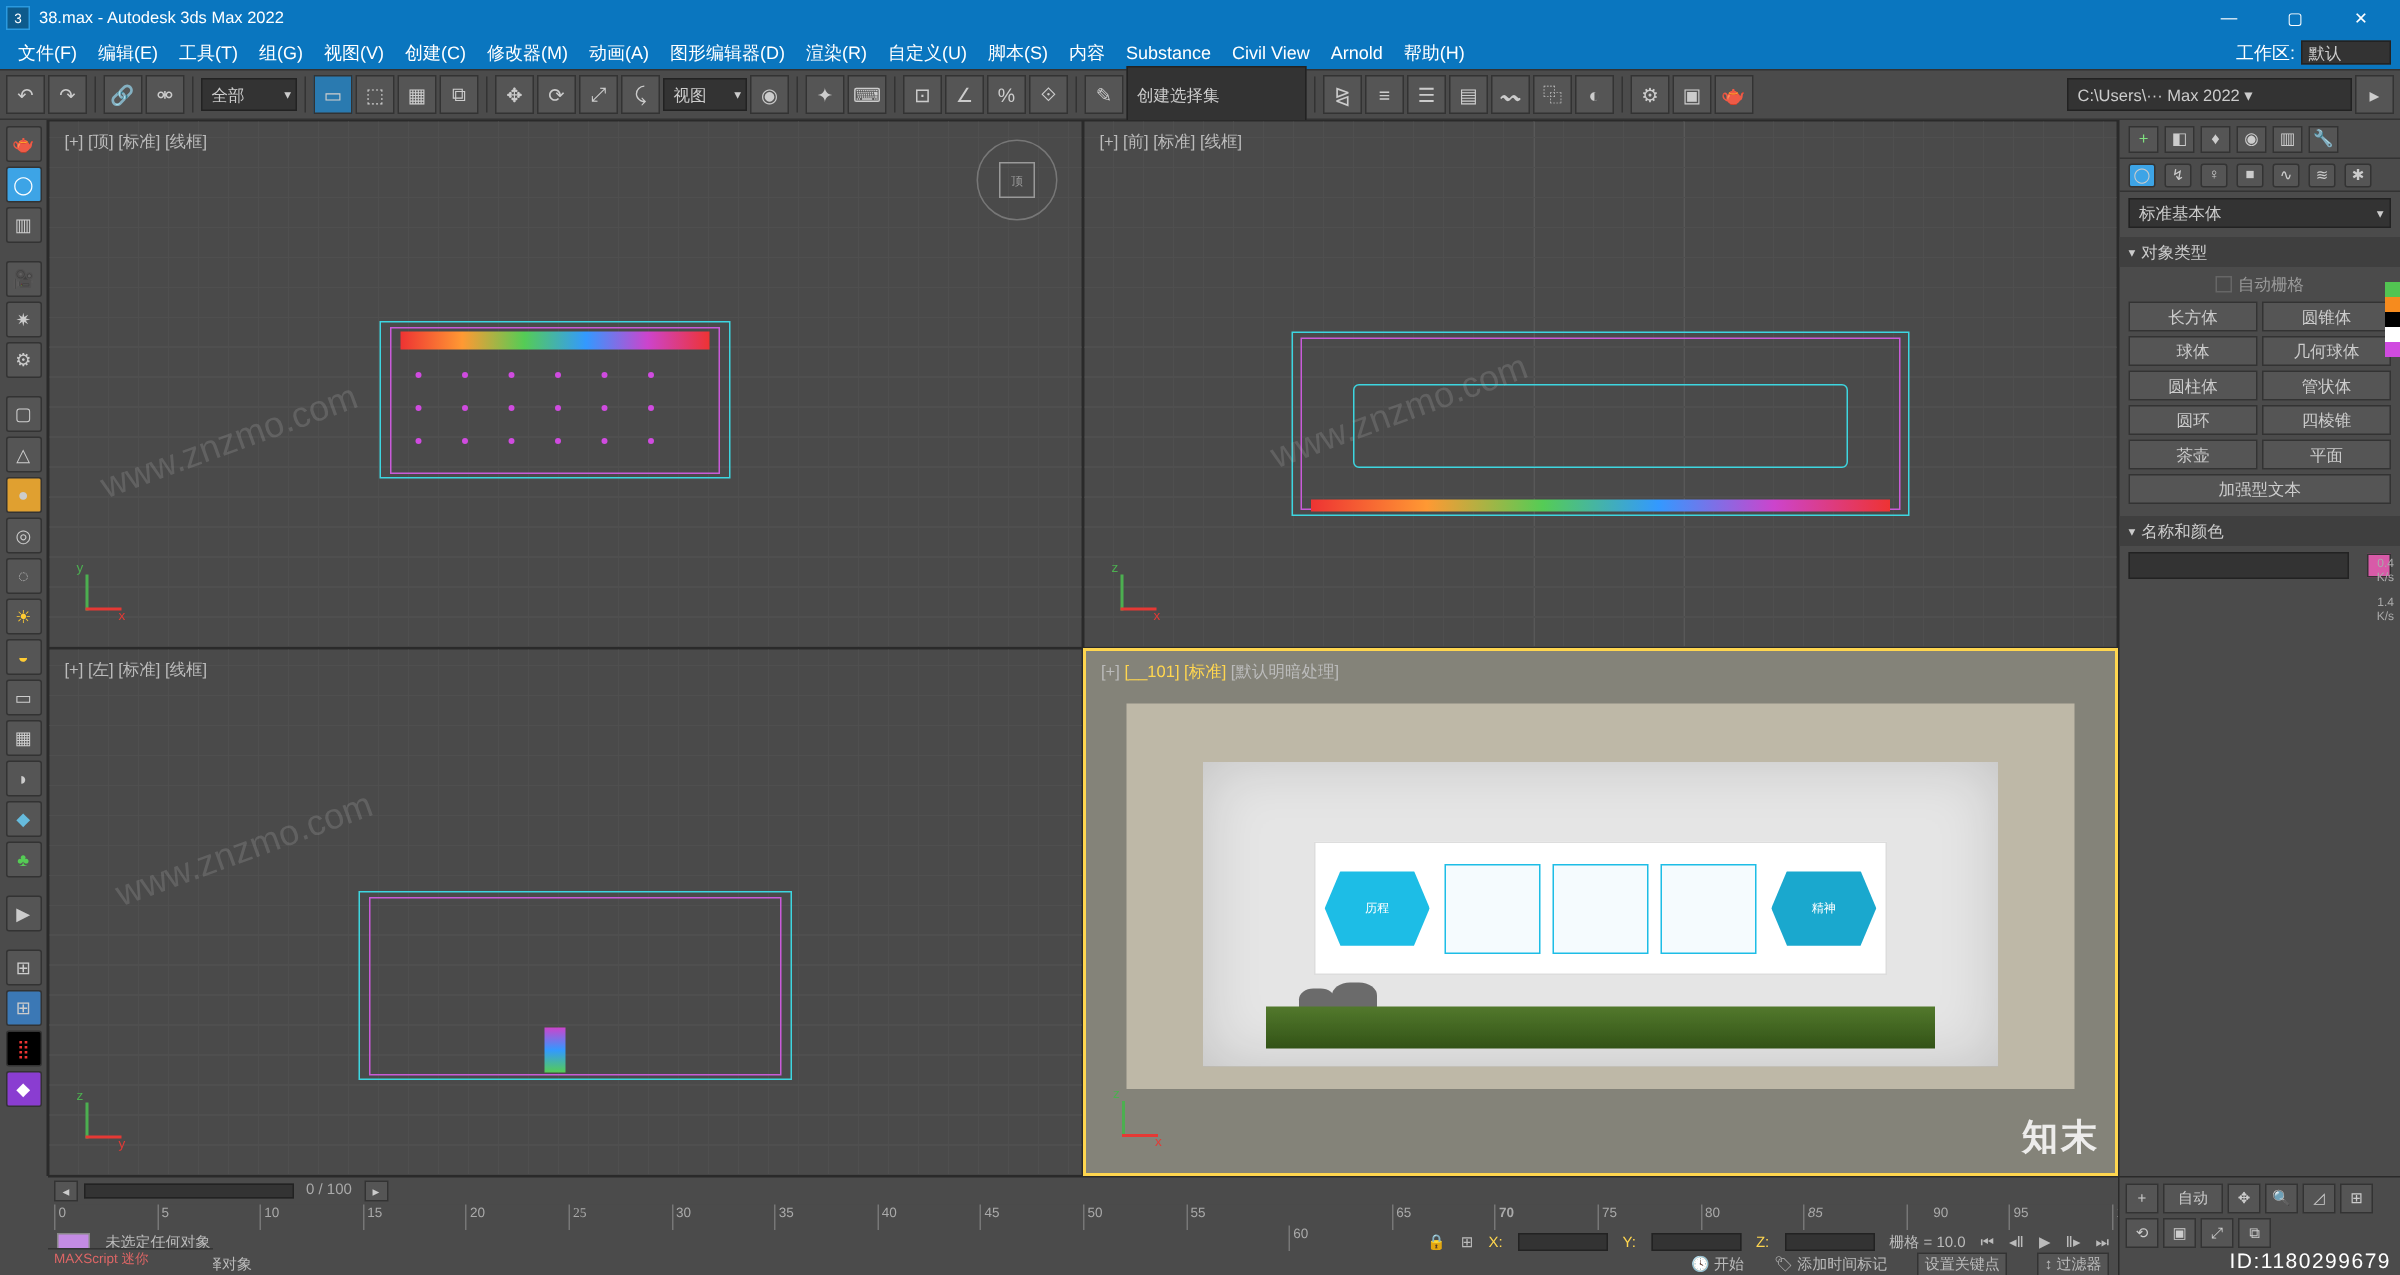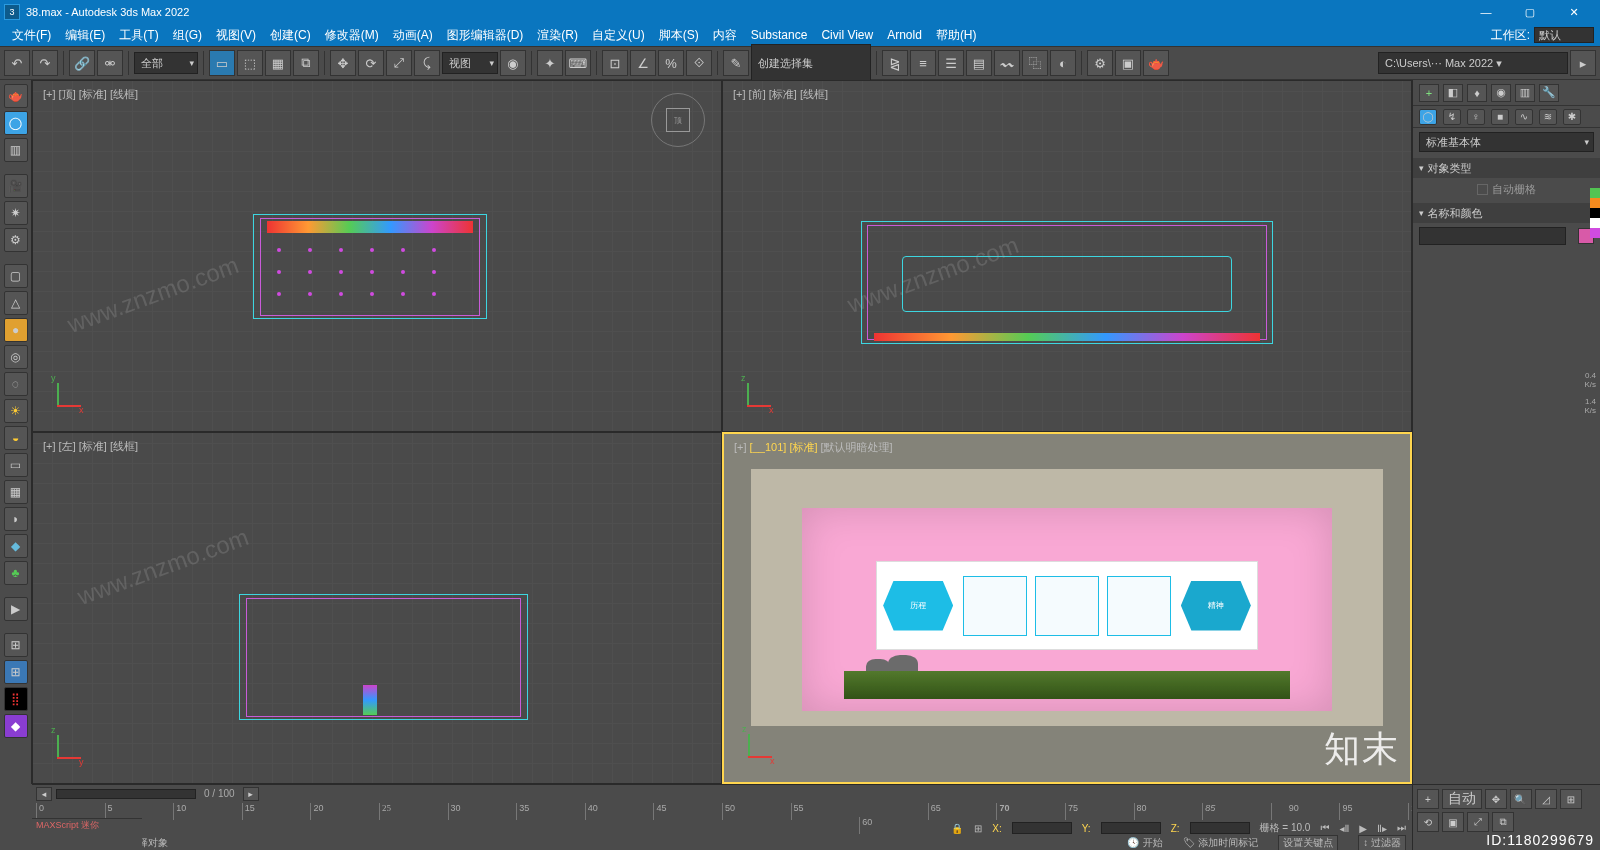--- a/index.html
+++ b/index.html
@@ -49,28 +49,28 @@
     repeating-linear-gradient(90deg, transparent 0 99px, #666 99px 100px);
     opacity:.5;
   }
   .axis { position:absolute; bottom:16px; left:16px; width:40px; height:40px;}
   .axis .z{position:absolute;left:8px;bottom:8px;width:2px;height:24px;background:#4caf50;}
   .axis .x{position:absolute;left:8px;bottom:8px;width:24px;height:2px;background:#e53935;}
   .axis .lz{position:absolute;left:2px;top:-2px;font-size:9px;color:#4caf50;}
   .axis .lx{position:absolute;left:30px;bottom:0;font-size:9px;color:#e53935;}
   .vp-br .renderbg{position:absolute;inset:0;background:#848379;}
   .vp-br .scene{position:absolute;left:4%;right:4%;top:10%;bottom:16%;background:#beb8a7;}
-  .vp-br .inner{position:absolute;left:8%;right:8%;top:6%;bottom:6%;background:#f9a8d4;box-shadow:inset 0 0 40px rgba(0,0,0,.15);margin-top:24px;}
+  .vp-br .inner{position:absolute;left:8%;right:8%;top:6%;bottom:6%;background:#e5e5e5;box-shadow:inset 0 0 40px rgba(0,0,0,.15);margin-top:24px;}
   .vp-br .panel{position:absolute;left:14%;right:14%;top:26%;bottom:30%;background:#fff;border:1px solid #ddd;display:flex;align-items:center;}
   .vp-br .hex{width:70px;height:50px;background:#1dbde6;clip-path:polygon(15% 0,85% 0,100% 50%,85% 100%,15% 100%,0 50%);margin:0 6px;display:flex;align-items:center;justify-content:center;color:#fff;font-size:8px;}
   .vp-br .card{flex:1;height:60px;border:1px solid #1dbde6;margin:0 4px;background:#f5fbfe;}
   .vp-br .grass{position:absolute;left:8%;right:8%;bottom:6%;height:28px;background:linear-gradient(#5a7a3a,#3f5a28);filter:contrast(1.2);}
   .vp-br .rocks{position:absolute;left:12%;bottom:34px;width:60px;height:22px;}
   .vp-br .rock{position:absolute;bottom:0;background:#6b6b6b;border-radius:40% 40% 20% 20%;}
-  .vp-br .overlay{position:absolute;right:10px;bottom:8px;font-size:36px;color:rgba(255,255,255,.85);font-weight:400;letter-spacing:2px;}
+  .vp-br .overlay{position:absolute;right:10px;bottom:8px;font-size:24px;color:rgba(255,255,255,.85);font-weight:700;letter-spacing:2px;}
 
   
   .wire-rect{position:absolute;border:1px solid #3dd6e0;}
   .wire-rect.mag{border-color:#c95bd9;}
   .colorbar{position:absolute;height:12px;background:linear-gradient(90deg,#e33,#f93,#5c5,#39f,#c4c,#e33);}
   .dotgrid{position:absolute;}
   .dotgrid span{position:absolute;width:4px;height:4px;background:#d04be0;border-radius:50%;}
   .view-cube{position:absolute;top:12px;right:16px;width:54px;height:54px;border-radius:50%;border:1px solid #777;display:flex;align-items:center;justify-content:center;}
   .view-cube .cube{width:24px;height:24px;border:1px solid #999;display:flex;align-items:center;justify-content:center;font-size:8px;color:#999;}
 
@@ -101,25 +101,25 @@
   .slider-row{height:18px;display:flex;align-items:center;padding:0 4px;gap:4px;}
   .slider-row .btn{width:16px;height:14px;background:#555;border:1px solid #333;display:flex;align-items:center;justify-content:center;font-size:9px;}
   .slider-row .track{flex:0 0 140px;height:10px;background:#333;border:1px solid #222;position:relative;}
   .slider-row .lbl{font-size:10px;color:#aaa;padding:0 4px;}
   .ruler{height:18px;position:relative;background:#4b4b4b;margin:0 4px;}
   .ruler .tick{position:absolute;top:0;height:100%;border-left:1px solid #777;font-size:9px;color:#aaa;padding-left:2px;}
   .status-row{height:16px;display:flex;align-items:center;padding:0 6px;gap:10px;font-size:10px;color:#bbb;}
   .status-row .sel-none{background:#c38be3;color:#222;padding:0 6px;border:1px solid #888;}
   .status-row .xyz{color:#ffd64f;}
   .prompt-row{height:14px;display:flex;align-items:center;padding:0 6px;font-size:10px;color:#bbb;gap:20px;}
-  .mx-row{position:absolute;left:0;bottom:0;width:110px;height:32px;background:#4b4b4b;font-size:9px;color:#d66;padding-left:4px;border-top:1px solid #333;}
+  .mx-row{position:absolute;left:0;bottom:0;width:110px;height:18px;background:#4b4b4b;font-size:9px;color:#d66;padding-left:4px;border-top:1px solid #333;}
 
   .bottom-right{position:absolute;right:0;bottom:0;width:188px;height:66px;background:#4b4b4b;border-left:1px solid #2a2a2a;border-top:1px solid #2a2a2a;display:flex;flex-wrap:wrap;align-content:flex-start;padding:4px;gap:3px;}
   .bottom-right .bb{width:22px;height:20px;background:#555;border:1px solid #333;display:flex;align-items:center;justify-content:center;font-size:10px;}
-  .bottom-right .bb.auto{width:40px;font-size:14px;}
+  .bottom-right .bb.auto{width:40px;font-size:10px;}
   .bottom-right .idlabel{position:absolute;right:6px;bottom:2px;font-size:14px;color:#fff;letter-spacing:1px;}
 
   .left-dock .purple{background:#8a3dd1;color:#fff;}
 
   
   .watermark{position:absolute;color:rgba(180,180,180,.22);font-size:24px;transform:rotate(-20deg);pointer-events:none;}
 </style>
 </head>
 <body>
 
@@ -358,20 +358,33 @@
     <div class="s">≋</div>
     <div class="s">✱</div>
   </div>
   <div class="cmd-combo">标准基本体</div>
 
   <div class="rollout-h">对象类型</div>
   <div class="auto-grid">
       <span class="chk"></span>
       <span>自动栅格</span>
     </div>
+  <div class="btn-grid">
+    <button>长方体</button>
+    <button>圆锥体</button>
+    <button>球体</button>
+    <button>几何球体</button>
+    <button>圆柱体</button>
+    <button>管状体</button>
+    <button>圆环</button>
+    <button>四棱锥</button>
+    <button>茶壶</button>
+    <button>平面</button>
+    <button class="wide">加强型文本</button>
+  </div>
 
   <div class="rollout-h">名称和颜色</div>
   <div style="display:flex;align-items:center;">
     <div style="flex:1;margin:4px 6px;height:18px;background:#333;border:1px solid #222;"></div>
     <div class="color-swatch"></div>
   </div>
 
   <div class="swatch-strip">
     <span style="background:#52c452"></span>
       <span style="background:#f68b1e"></span>

